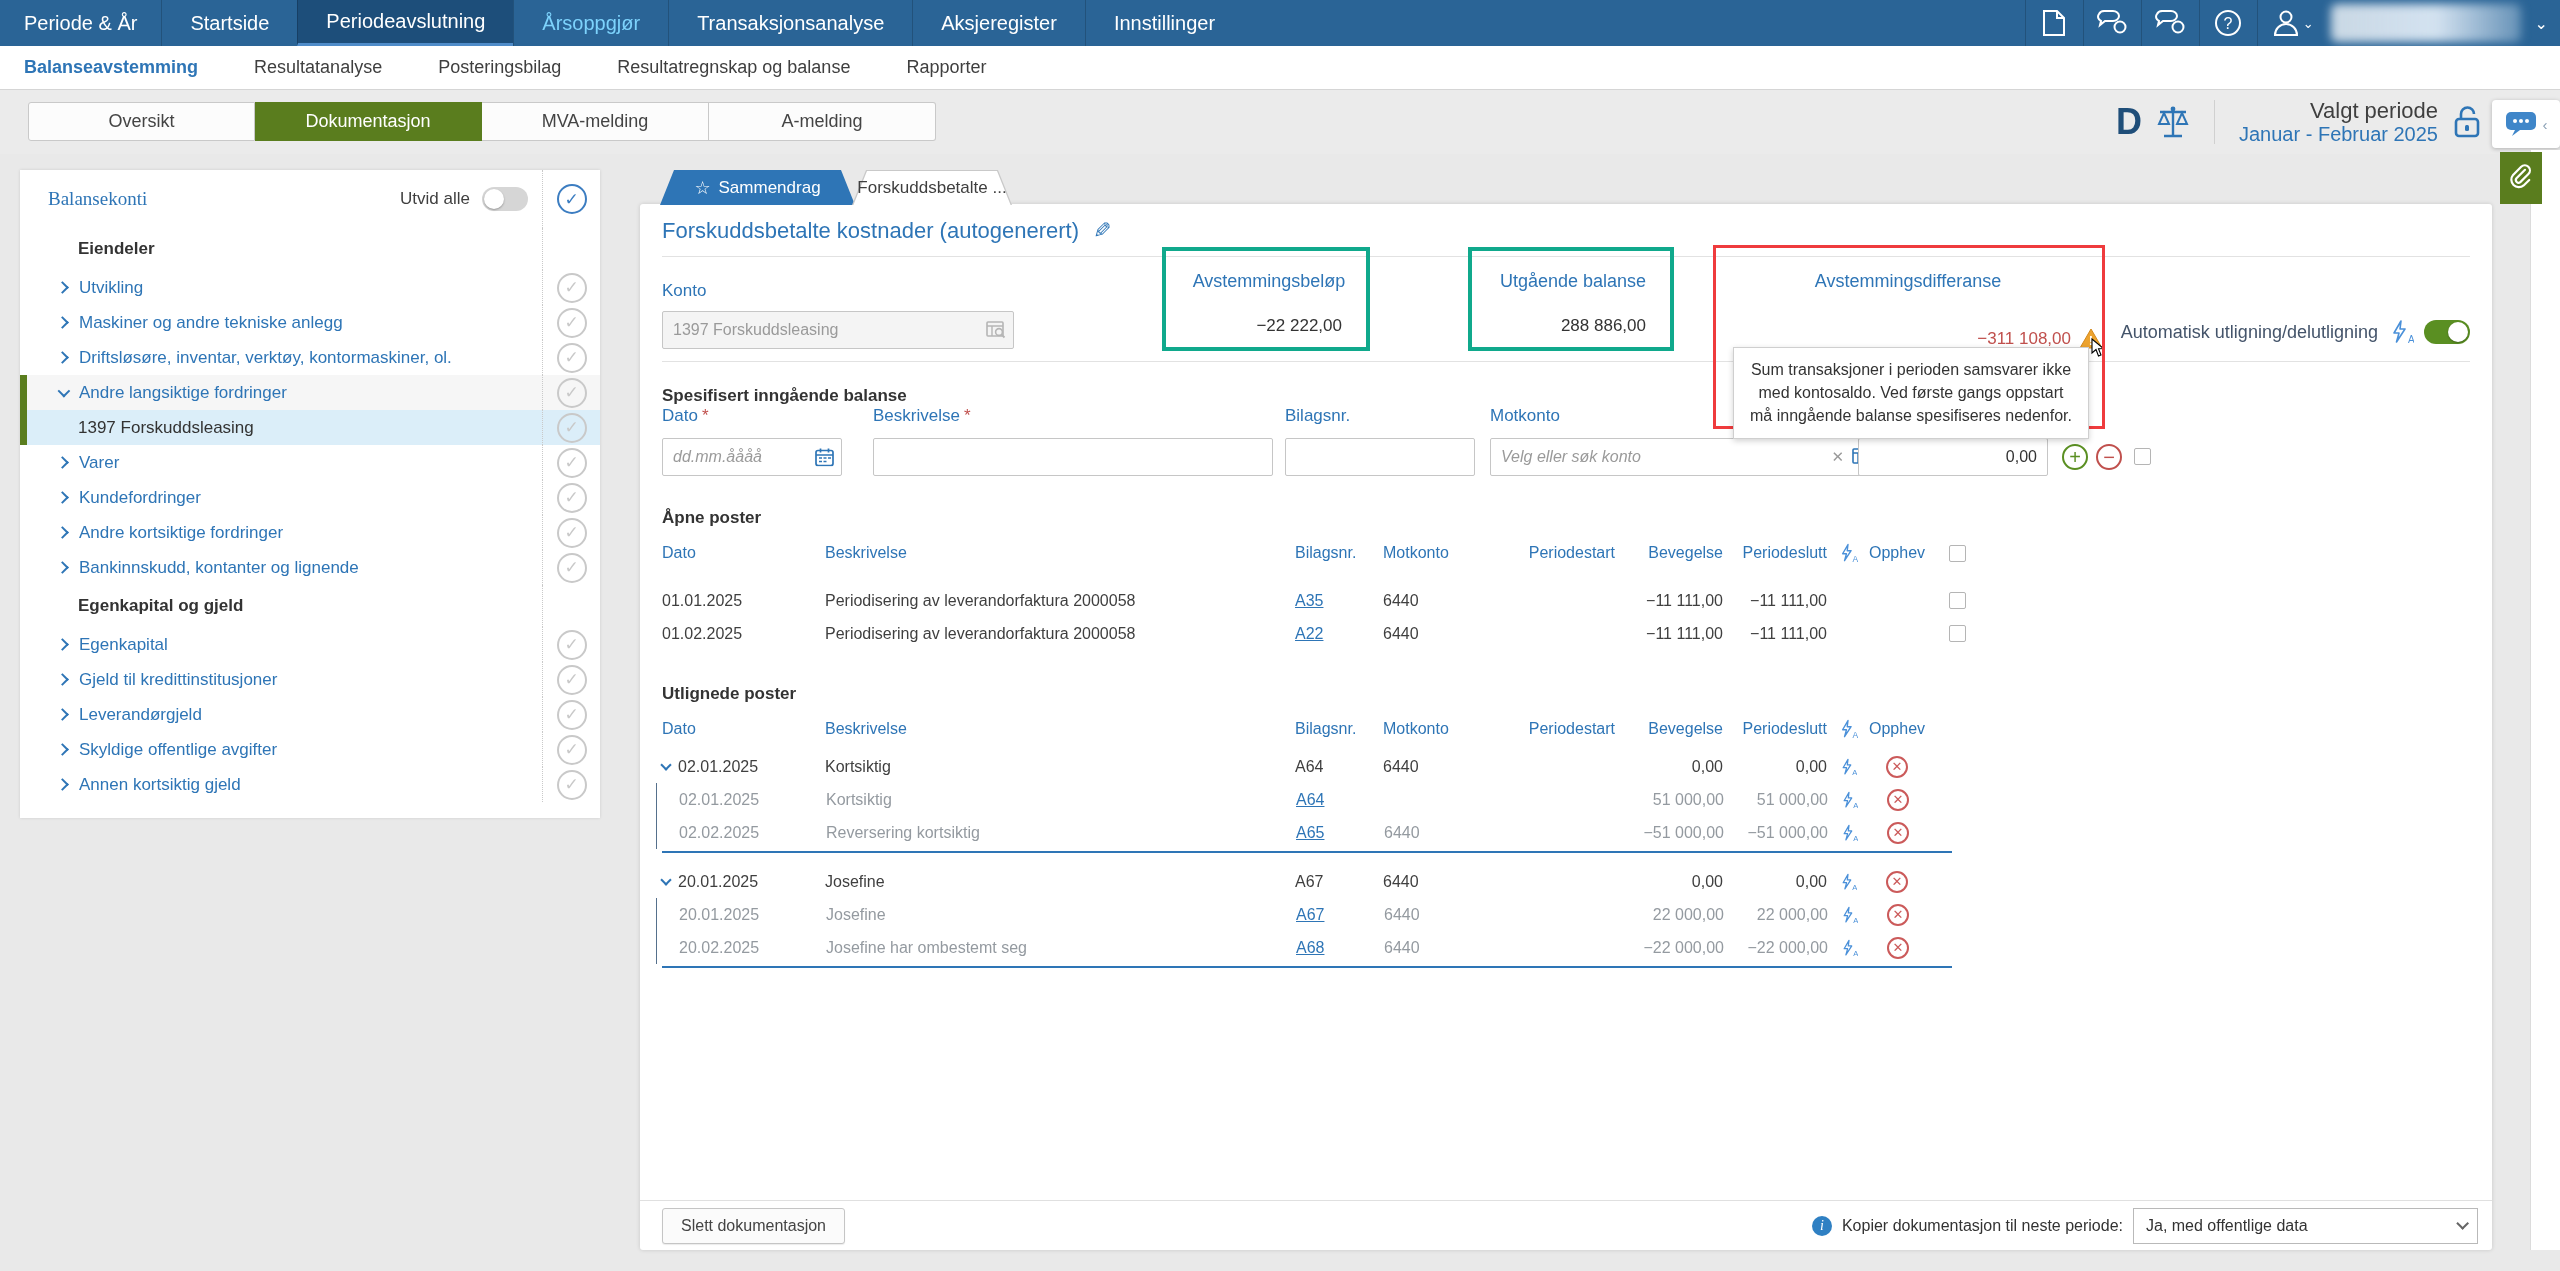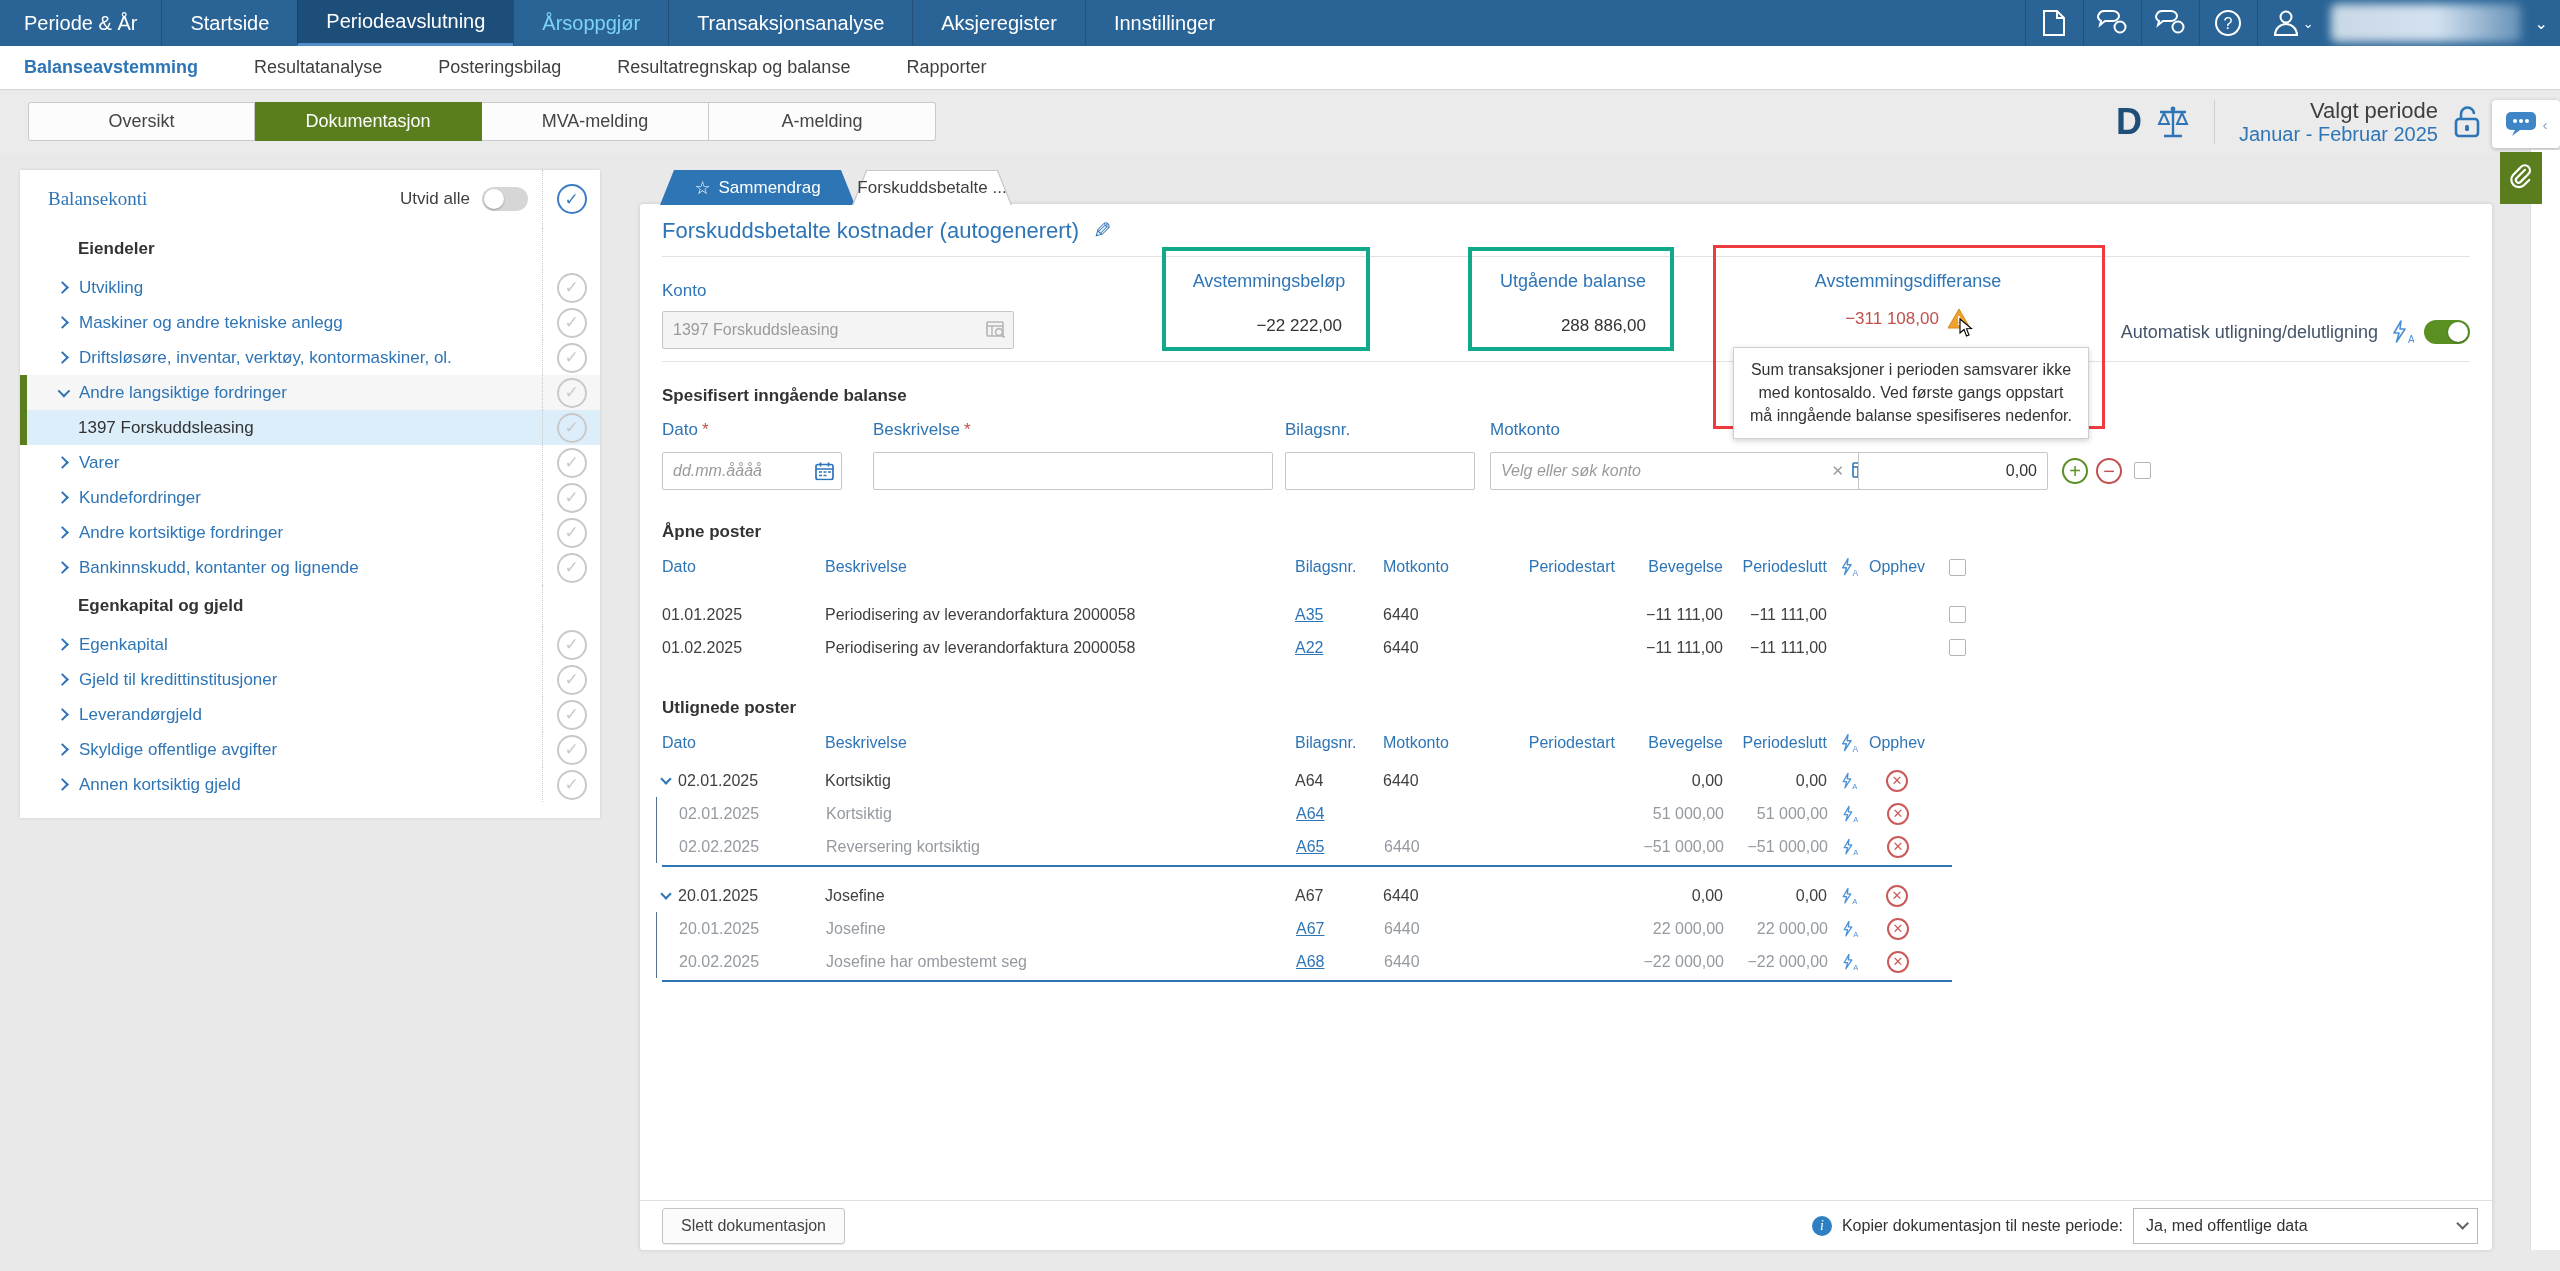--- a/index.html
+++ b/index.html
@@ -469,21 +469,21 @@
     <div class="metric" style="left:504px;top:-4px;">
       <div class="m-label">Avstemmingsbeløp</div>
       <div class="m-value">−22 222,00</div>
     </div>
     <div class="metric" style="left:808px;top:-4px;">
       <div class="m-label">Utgående balanse</div>
       <div class="m-value">288 886,00</div>
     </div>
     <div class="metric" style="left:1051px;top:-4px;width:390px;">
       <div class="m-label">Avstemmingsdifferanse</div>
-      <div style="text-align:center;margin-top:16px;display:flex;justify-content:center;align-items:center;">
+      <div style="text-align:center;margin-top:36px;display:flex;justify-content:flex-end;align-items:center;">
         <span class="diff-value">−311 108,00</span>
         <span class="warn-wrap">
           <svg width="24" height="21" viewBox="0 0 24 21" style="cursor:pointer;">
             <path d="M12 1 L23 20 H1 Z" fill="#eda32e" stroke="#d4891c" stroke-width="1"></path>
             <text x="12" y="17" text-anchor="middle" font-size="13" font-weight="bold" fill="#fff" font-family="Liberation Sans, sans-serif">!</text>
           </svg>
           <svg class="cursor-svg" width="15" height="20" viewBox="0 0 15 20">
             <path d="M1 1 L1 15 L5 11.5 L7.5 18 L10 17 L7.5 10.8 L12.5 10.5 Z" fill="#fff" stroke="#000" stroke-width="1.1"></path>
           </svg>
         </span>
@@ -505,21 +505,21 @@
       <div class="toggle on">
           <div class="knob"></div>
         </div>
     </div>
   </div>
 
   <div class="hr" style="margin-top:0;"></div>
 
   <div class="section-heading" style="margin-top:24px;">Spesifisert inngående balanse</div>
 
-  <div class="form-labels" style="margin-top:14px;">
+  <div class="form-labels" style="">
     <div class="fl" style="left:0;"><span>Dato</span><span class="req">*</span></div>
     <div class="fl" style="left:211px;"><span>Beskrivelse</span><span class="req">*</span></div>
     <div class="fl" style="left:623px;"><span>Bilagsnr.</span></div>
     <div class="fl" style="left:828px;"><span>Motkonto</span></div>
     <div class="fl" style="left:1196px;"><span>Periodestart</span><span class="req">*</span></div>
   </div>
 
   <div class="form-inputs" style="margin-top:8px;">
     <div class="input-wrap" style="position:absolute;left:0;top:0;">
       <input class="text-input" style="width: 180px;" placeholder="dd.mm.åååå">

